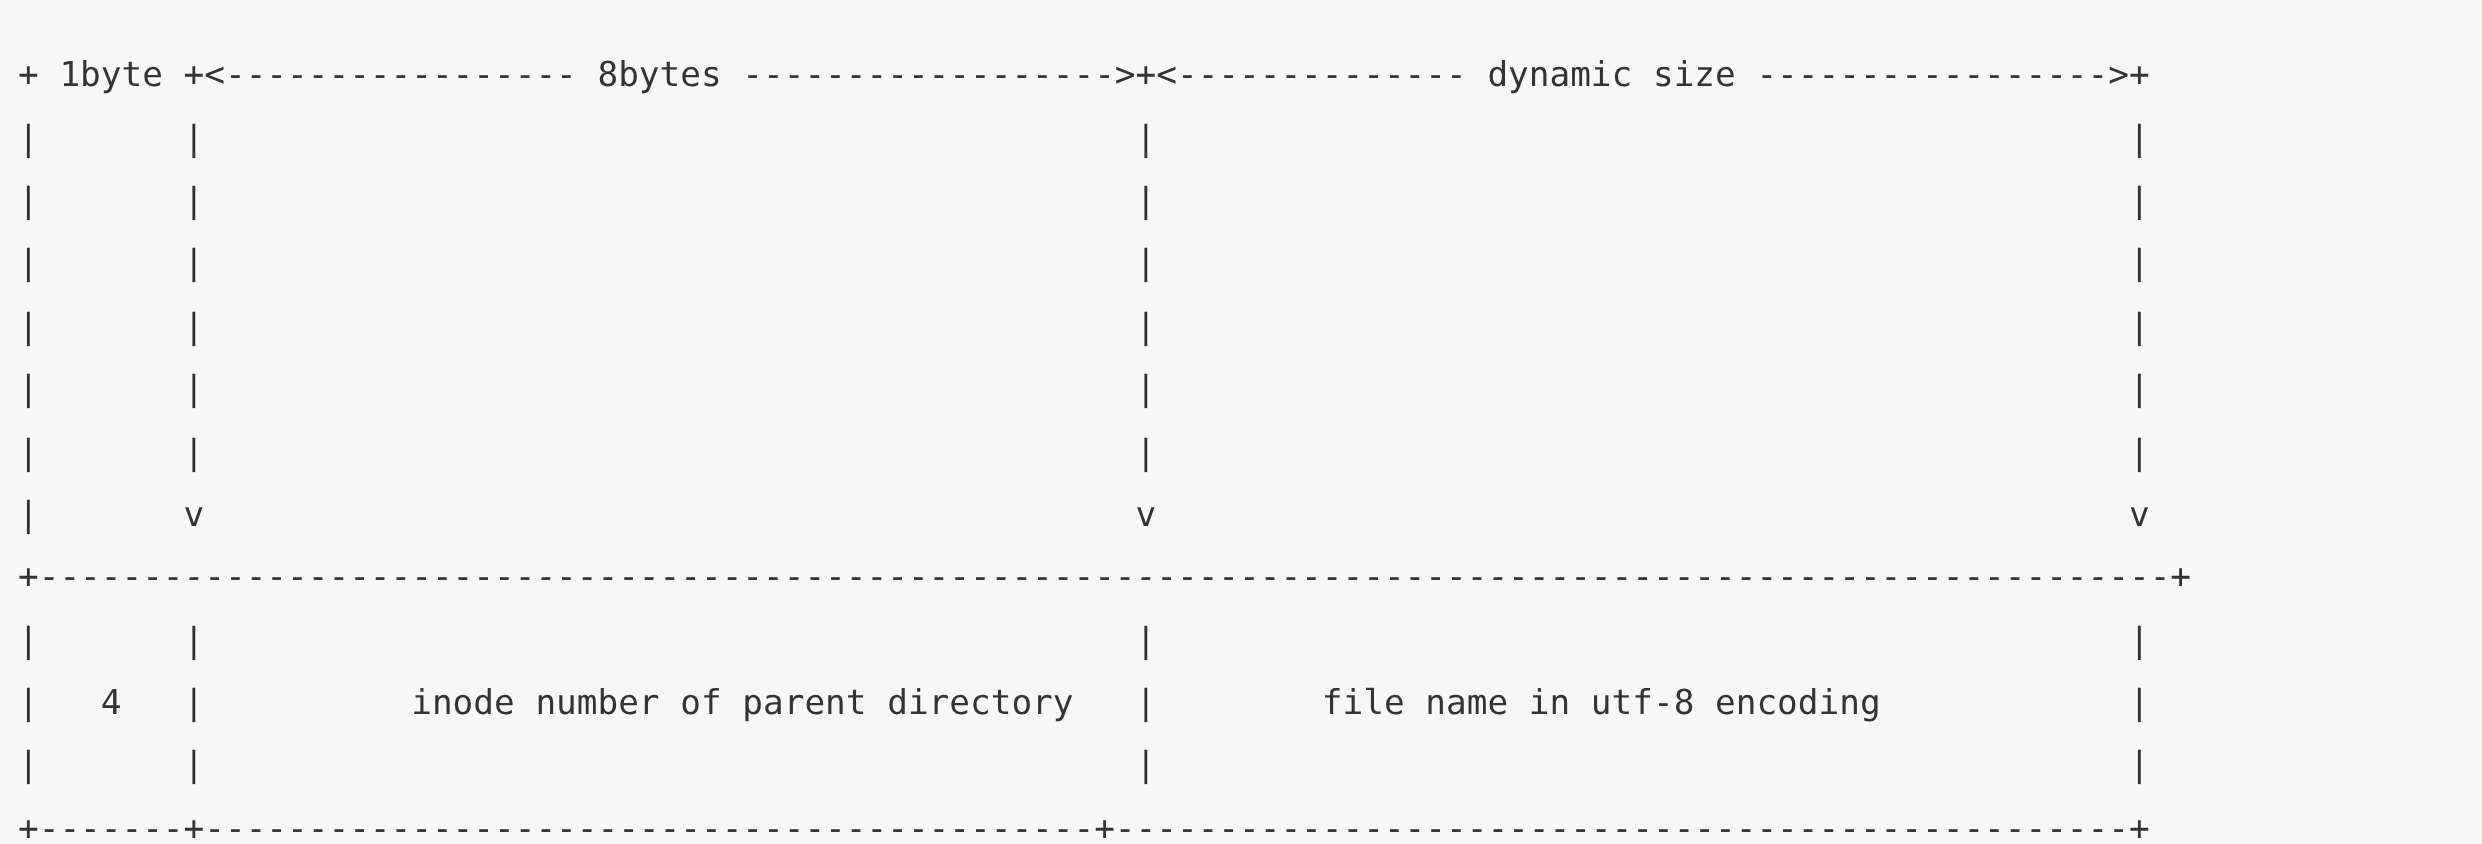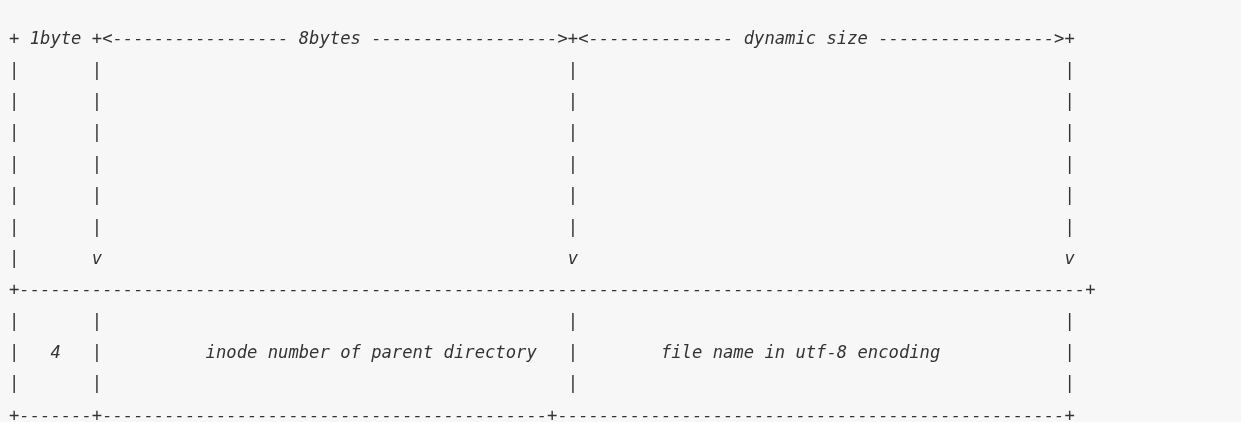--- a/index.html
+++ b/index.html
@@ -29,19 +29,18 @@
     line-height: 31.4px;
     letter-spacing: 0px;
     white-space: pre;
     font-variant-ligatures: none;
     -webkit-font-smoothing: antialiased;
   }
   .diagram-line {
     display: block;
     height: 31.4px;
     white-space: pre;
-    font-style: italic;
   }
 </style>
 </head>
 <body>
 
 <pre id="ascii-diagram"><span class="diagram-line">+ 1byte +&lt;----------------- 8bytes ------------------&gt;+&lt;-------------- dynamic size -----------------&gt;+</span><span class="diagram-line">|       |                                             |                                               |</span><span class="diagram-line">|       |                                             |                                               |</span><span class="diagram-line">|       |                                             |                                               |</span><span class="diagram-line">|       |                                             |                                               |</span><span class="diagram-line">|       |                                             |                                               |</span><span class="diagram-line">|       |                                             |                                               |</span><span class="diagram-line">|       v                                             v                                               v</span><span class="diagram-line">+-------------------------------------------------------------------------------------------------------+</span><span class="diagram-line">|       |                                             |                                               |</span><span class="diagram-line">|   4   |          inode number of parent directory   |        file name in utf-8 encoding            |</span><span class="diagram-line">|       |                                             |                                               |</span><span class="diagram-line">+-------+-------------------------------------------+-------------------------------------------------+</span></pre>
 
 </body></html>

